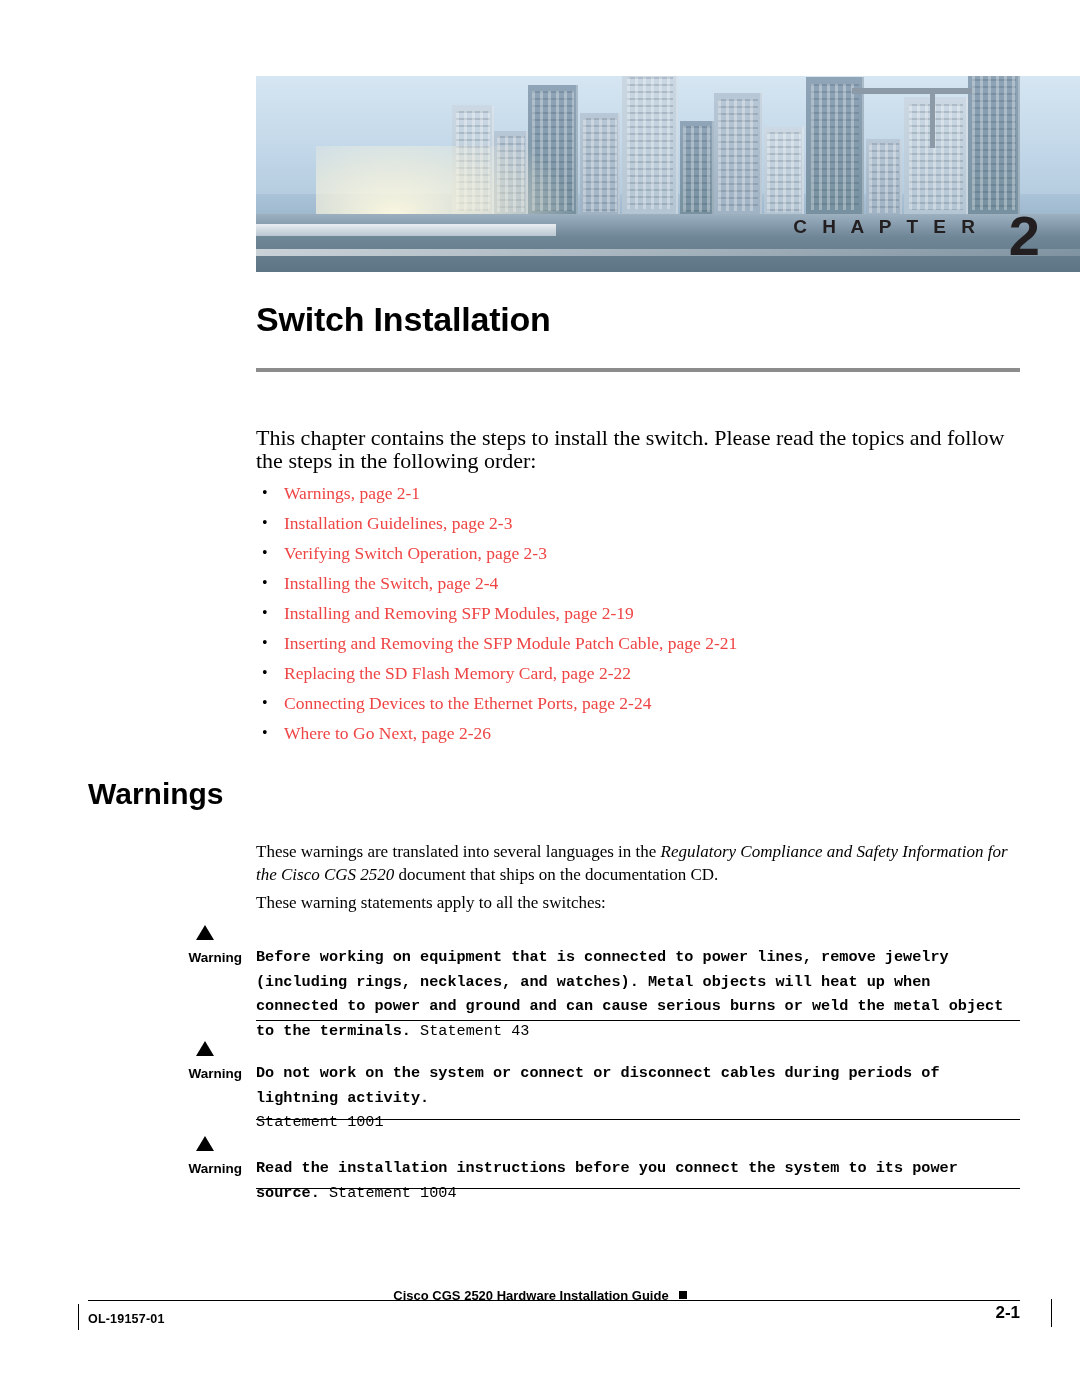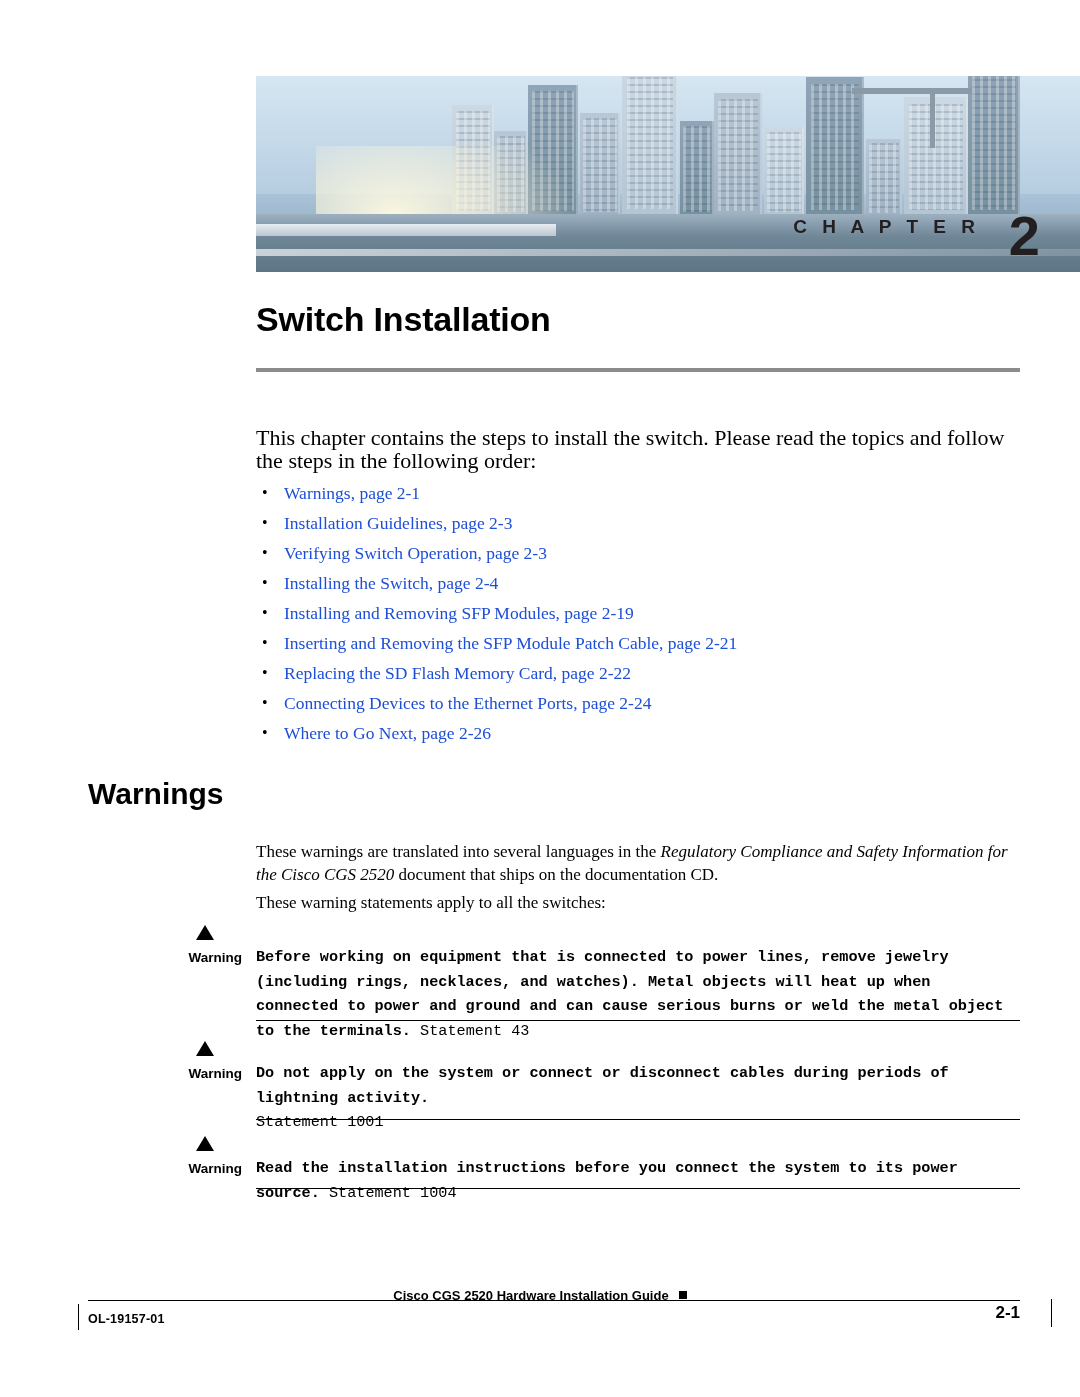--- a/index.html
+++ b/index.html
@@ -143,21 +143,21 @@
   }
   .bullet:before {
     content: "\2022";
     position: absolute;
     left: 4px;
     top: 0;
     color: #000;
     font-size: 16px;
   }
   .bullet a {
-    color: #1d4ed8;
+    color: #ef4444;
     text-decoration: none;
   }
 
   
   .sec-head {
     position: absolute;
     left: 88px;
     top: 777px;
     font-family: "Liberation Sans", sans-serif;
     font-weight: bold;
@@ -369,21 +369,21 @@
   <div class="wtext">
     <span>Before working on equipment that is connected to power lines, remove jewelry (including rings, necklaces, and watches). Metal objects will heat up when connected to power and ground and can cause serious burns or weld the metal object to the terminals.</span><span class="stmt"> Statement 43</span>
   </div>
   <div class="rule" style="top:95px;"></div>
 </div>
 
 <div class="warn" style="top:1041px;">
   <div class="tri"></div>
   <div class="wlabel">Warning</div>
   <div class="wtext">
-    <span>Do not apply on the system or connect or disconnect cables during periods of lightning activity.</span><br>
+    <span>Do not work on the system or connect or disconnect cables during periods of lightning activity.</span><br>
     <span class="stmt">Statement 1001</span>
   </div>
   <div class="rule" style="top:78px;"></div>
 </div>
 
 <div class="warn" style="top:1136px;">
   <div class="tri"></div>
   <div class="wlabel">Warning</div>
   <div class="wtext">
     <span>Read the installation instructions before you connect the system to its power source.</span><span class="stmt"> Statement 1004</span>

